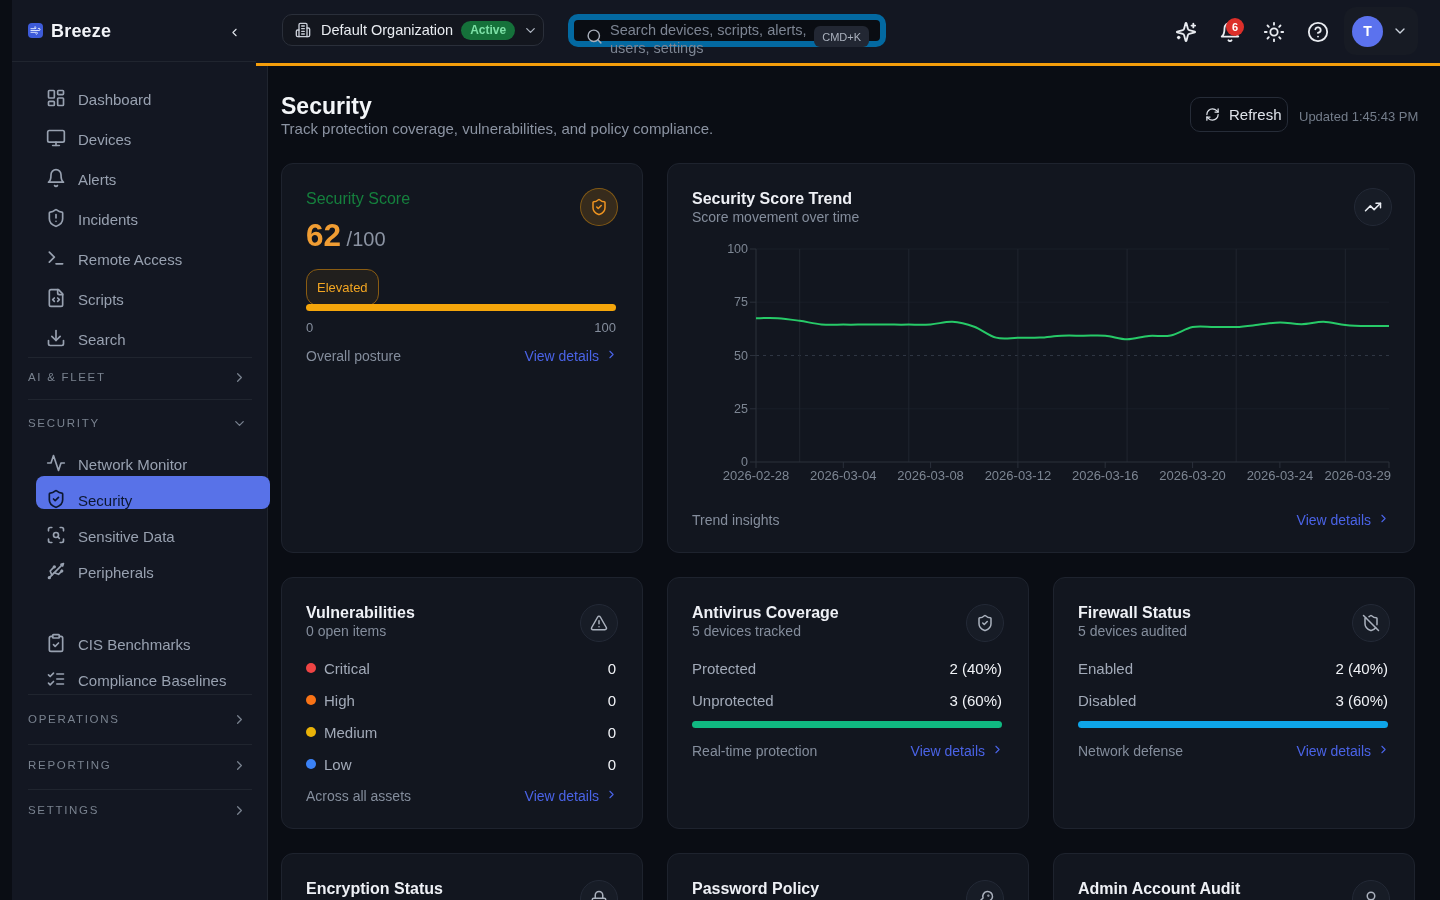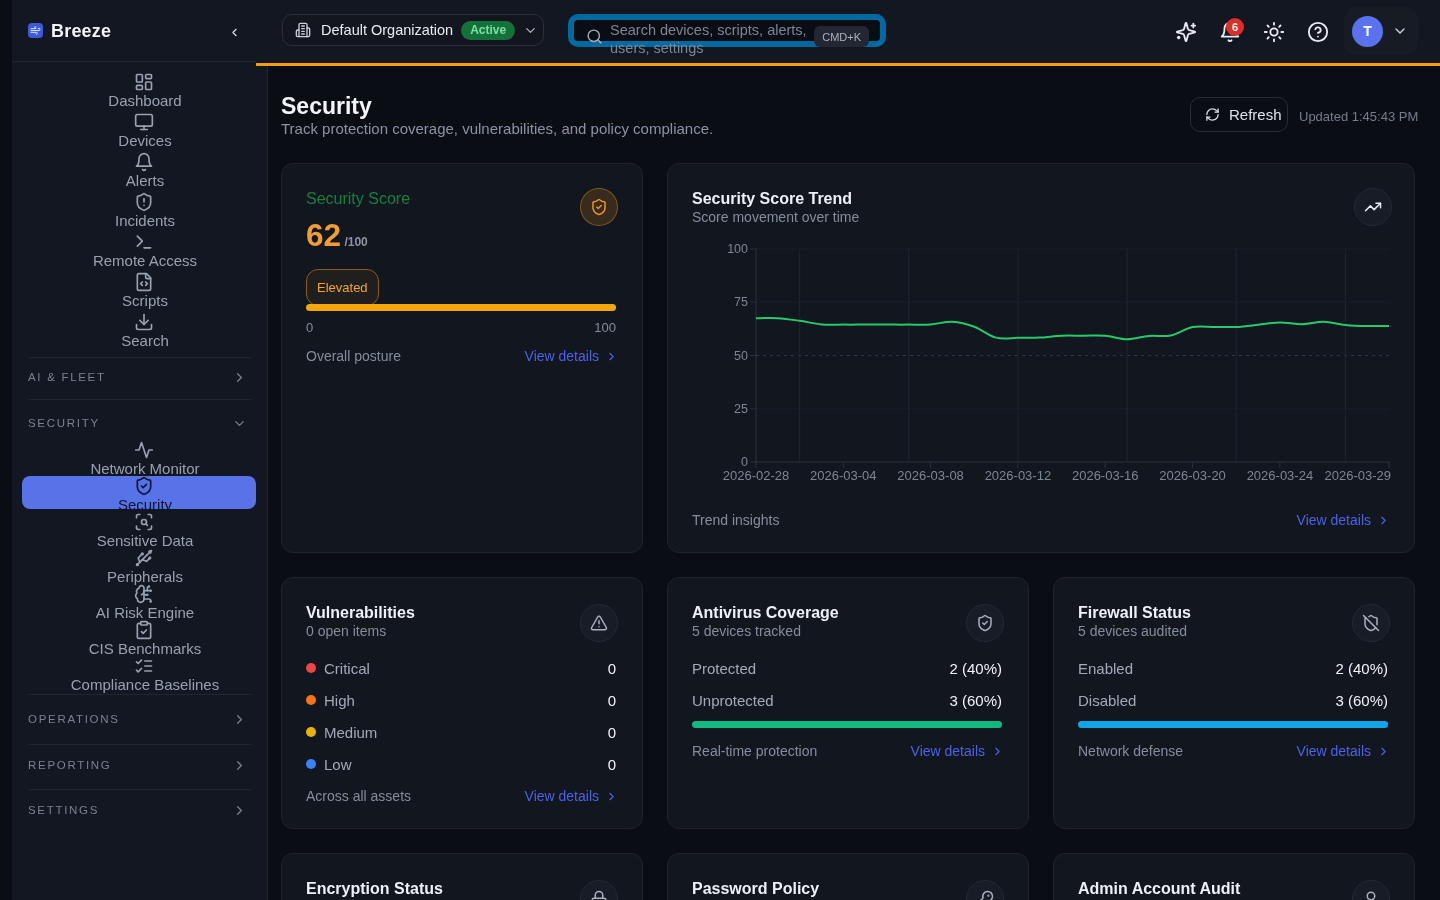--- a/index.html
+++ b/index.html
@@ -6,21 +6,21 @@
 html,body { width:1440px; height:900px; overflow:hidden; background:#0a0d14; font-family:"Liberation Sans", sans-serif; }
 .abs { position:absolute; }
 svg.ic { display:block; stroke:currentColor; fill:none; stroke-width:2; stroke-linecap:round; stroke-linejoin:round; }
 
 
 #sidebar { position:absolute; left:0; top:0; width:256px; height:900px; background:#131722; border-right:1px solid #20252f;margin-left:12px; }
 #sb-head { position:absolute; left:0; top:0; width:255px; height:62px; border-bottom:1px solid #20252f; }
 #logo { position:absolute; left:16px; top:23px; width:15px; height:15px; border-radius:4px; background:#3d5bd9; color:#e5ecff; display:flex; align-items:center; justify-content:center; }
 #brand { position:absolute; left:39px; top:21px; font-size:18px; font-weight:bold; color:#f2f4f8; letter-spacing:0.2px; }
 #collapse { position:absolute; right:26px; top:26px; color:#dfe3ea; }
-.nav-item { position:absolute; left:10px; width:234px; height:36px; border-radius:8px; color:#98a1b0; display:flex; align-items:center;flex-direction:column; }
+.nav-item { position:absolute; left:24px; width:234px; height:36px; border-radius:8px; color:#98a1b0; display:flex; align-items:flex-end; }
 .nav-item .nico { margin-left:10px; width:20px; height:20px; flex:none; }
 .nav-item .nlabel { margin-left:12px; font-size:15px; }
 .nav-item.active { background:#5872e8; color:#0c1730; }
 .nav-item.active .nlabel { color:#0c1730; }
 .sb-div { position:absolute; left:16px; width:224px; height:1px; background:#20252f; }
 .sb-sec { position:absolute; left:16px; width:226px; color:#79828f; font-size:11.5px; letter-spacing:1.7px; display:flex; align-items:center; }
 .sb-sec .sch { position:absolute; right:7px; }
 
 
 #topbar { position:absolute; left:256px; top:0; width:1184px; height:66px; background:#131722; border-bottom:3px solid #f59e0b; }
@@ -47,21 +47,21 @@
 #refreshbtn .ric { margin-left:14px; width:15px; height:15px; }
 #refreshbtn span { margin-left:9px; font-size:15px; }
 #updated { position:absolute; left:1043px; top:42px; font-size:13px; color:#747d8b; white-space:nowrap; }
 
 .card { position:absolute; background:#12161f; border:1px solid #1e232e; border-radius:12px; }
 .c-title { position:absolute; left:24px; font-size:16px; font-weight:bold; color:#eef0f5; }
 .c-sub { position:absolute; left:24px; font-size:14px; color:#848d9c; }
 .c-icirc { position:absolute; width:38px; height:38px; border-radius:50%; background:#171c26; border:1px solid #232936; color:#aab1bd; display:flex; align-items:center; justify-content:center; }
 .c-icirc svg { width:18px; height:18px; }
 .c-foot-l { position:absolute; left:24px; font-size:14px; color:#848d9c; }
-.c-foot-r { position:absolute; right:24px; font-size:14px; color:#4a63e7; display:flex; align-items:center; gap:6px; }
+.c-foot-r { position:absolute; right:24px; font-size:14px; color:#4a63e7; display:flex; align-items:flex-start; gap:6px; }
 .c-foot-r svg { width:13px; height:13px; }
 .statrow { position:absolute; left:24px; right:26px; display:flex; align-items:center; }
 .statrow .sl { font-size:15px; color:#a2aab8; }
 .statrow .sv { margin-left:auto; font-size:15px; color:#f1f3f7; }
 .dot { width:10px; height:10px; border-radius:50%; margin-right:8px; }
 .pbar { position:absolute; left:24px; right:26px; height:7px; border-radius:4px; }
 </style>
 </head>
 <body>
 
@@ -173,35 +173,20 @@
       <svg class="ic nico" viewBox="0 0 24 24">
         <circle cx="10" cy="7" r="1"></circle>
         <circle cx="4" cy="20" r="1"></circle>
         <path d="M4.7 19.3 19 5"></path>
         <path d="m21 3-3 1 2 2Z"></path>
         <path d="M9.26 7.68 5 12l2 5"></path>
         <path d="m10 14 5 2 3.5-3.5"></path>
         <path d="m18 12 1-1 1 1-1 1Z"></path>
       </svg>
       <span class="nlabel">Peripherals</span>
-    </div>
-  <div class="nav-item" style="top:584px;height:33px">
-      <svg class="ic nico" viewBox="0 0 24 24">
-        <path d="M12 5a3 3 0 1 0-5.997.125 4 4 0 0 0-2.526 5.77 4 4 0 0 0 .556 6.588A4 4 0 1 0 12 18Z"></path>
-        <path d="M9 13a4.5 4.5 0 0 0 3-4"></path>
-        <path d="M12 13h4"></path>
-        <path d="M12 18h6a2 2 0 0 1 2 2v1"></path>
-        <path d="M12 8h8"></path>
-        <path d="M16 8V5a2 2 0 0 1 2-2"></path>
-        <circle cx="16" cy="13" r=".5"></circle>
-        <circle cx="18" cy="3" r=".5"></circle>
-        <circle cx="20" cy="21" r=".5"></circle>
-        <circle cx="20" cy="8" r=".5"></circle>
-      </svg>
-      <span class="nlabel">AI Risk Engine</span>
     </div>
   <div class="nav-item" style="top:620px;height:33px">
       <svg class="ic nico" viewBox="0 0 24 24">
         <rect width="8" height="4" x="8" y="2" rx="1" ry="1"></rect>
         <path d="M16 4h2a2 2 0 0 1 2 2v14a2 2 0 0 1-2 2H6a2 2 0 0 1-2-2V6a2 2 0 0 1 2-2h2"></path>
         <path d="m9 14 2 2 4-4"></path>
       </svg>
       <span class="nlabel">CIS Benchmarks</span>
     </div>
   <div class="nav-item" style="top:656px;height:33px">
@@ -305,21 +290,21 @@
   <div id="updated">Updated 1:45:43 PM</div>
 
   <div class="card" style="left:25px;top:96px;width:362px;height:390px">
     <div class="c-title" style="top:26px;font-weight:normal;color:#15803d">Security Score</div>
     <div class="c-icirc" style="left:298px;top:24px;background:rgba(245,158,11,0.16);border-color:rgba(245,158,11,0.4);color:#ef9420">
         <svg class="ic" viewBox="0 0 24 24">
           <path d="M20 13c0 5-3.5 7.5-7.66 8.95a1 1 0 0 1-.67-.01C7.5 20.5 4 18 4 13V6a1 1 0 0 1 1-1c2 0 4.5-1.2 6.24-2.72a1.17 1.17 0 0 1 1.52 0C14.51 3.81 17 5 19 5a1 1 0 0 1 1 1z"></path>
           <path d="m9 12 2 2 4-4"></path>
         </svg>
       </div>
-    <div class="abs" style="left:24px;top:53px;font-size:31.5px;font-weight:bold;color:#f09d33">62<span style="font-size:12px;font-weight:bold;color:#8b93a2"> /100</span></div>
+    <div class="abs" style="left:24px;top:53px;font-size:31.5px;font-weight:bold;color:#f09d33">62<span style="font-size:20px;font-weight:normal;color:#8b93a2"> /100</span></div>
     <div class="abs" style="left:24px;top:105px;height:37px;padding:0 10px;border:1px solid #8a5c12;border-radius:12px;background:rgba(245,158,11,0.07);color:#f3a622;font-size:13px;display:flex;align-items:center">Elevated</div>
     <div class="pbar" style="top:140px;background:#f5a60b"></div>
     <div class="abs" style="left:24px;top:156px;font-size:13px;color:#848d9c">0</div>
     <div class="abs" style="right:26px;top:156px;font-size:13px;color:#848d9c">100</div>
     <div class="c-foot-l" style="top:184px">Overall posture</div>
     <div class="c-foot-r" style="top:184px">View details <svg class="ic" viewBox="0 0 24 24">
           <path d="m9 18 6-6-6-6"></path>
         </svg></div>
   </div>
 

